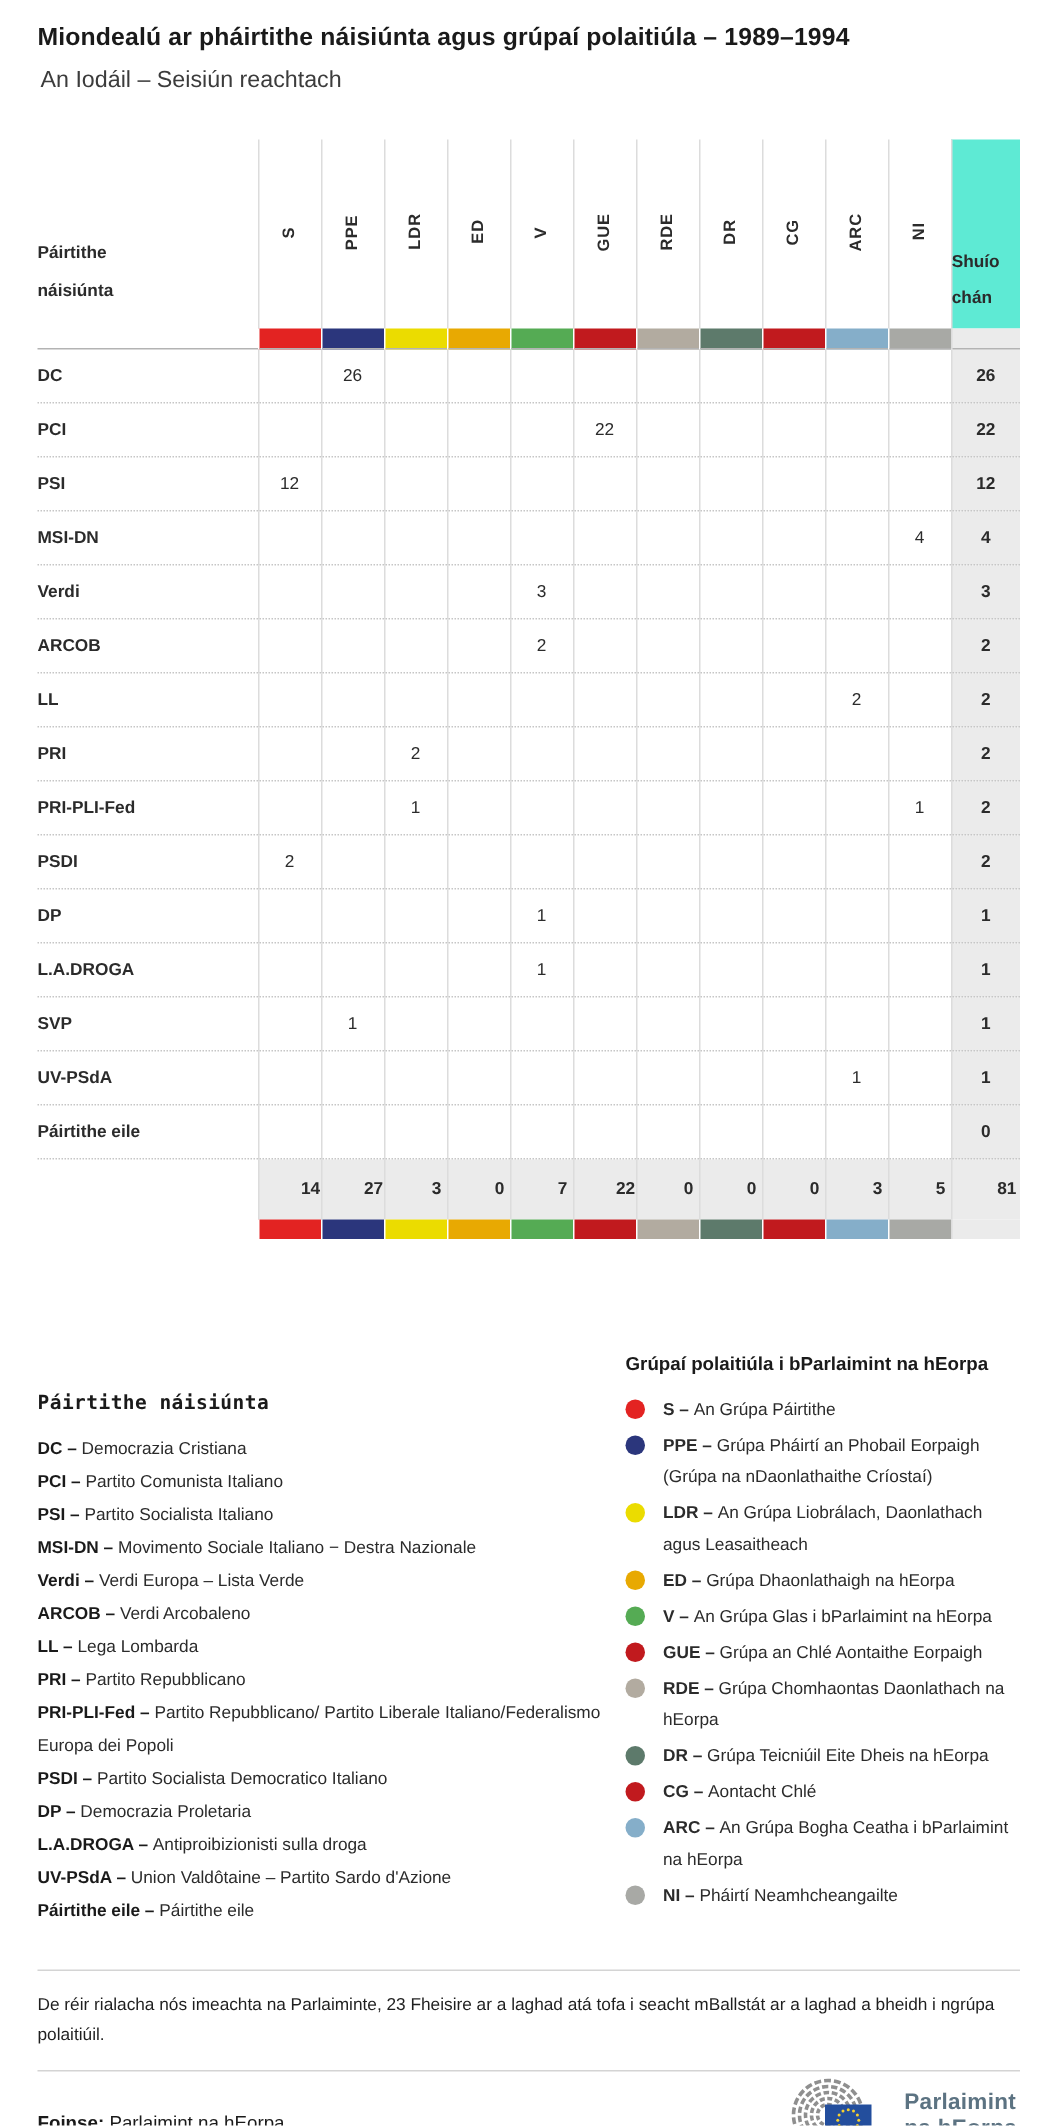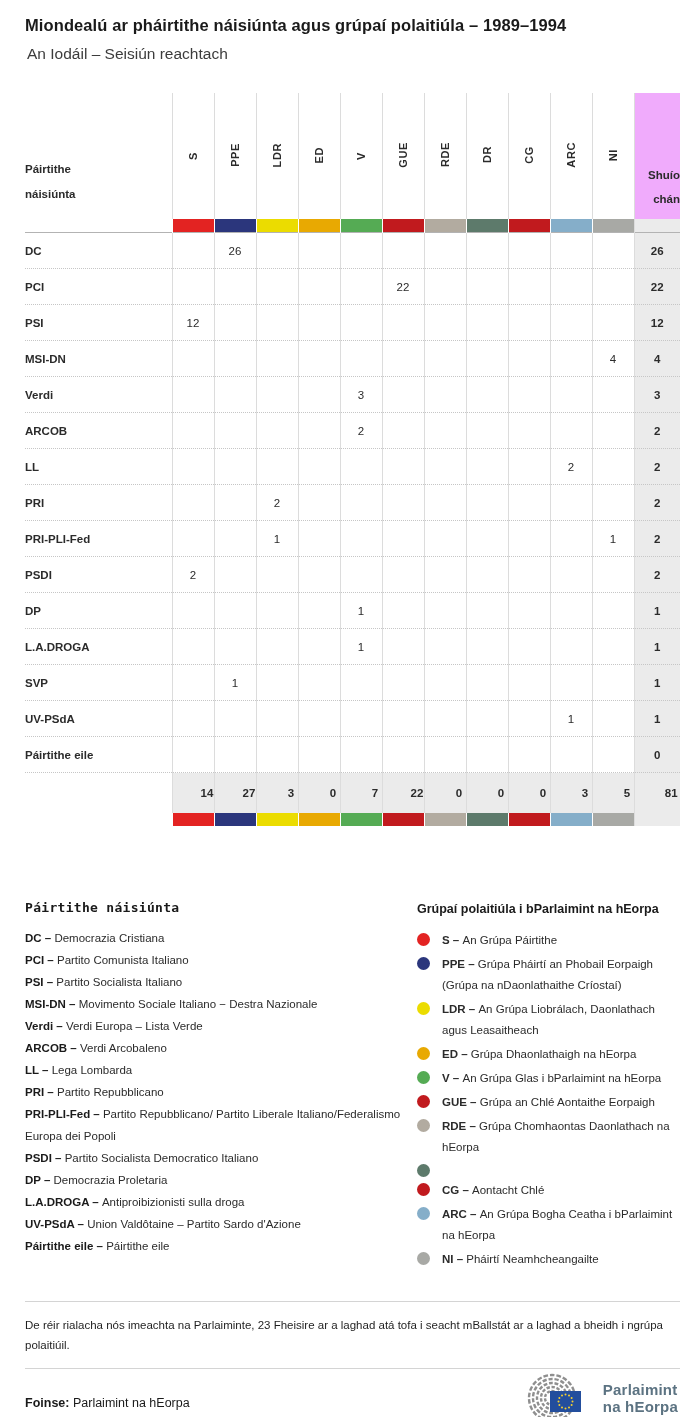--- a/index.html
+++ b/index.html
@@ -19,40 +19,40 @@
   col.c-label{width:147px}
   col.c-group{width:42px}
   col.c-total{width:46px}
   .grid th,.grid td{padding:0;font-size:11.5px;}
 
   th.group-head{height:126px;vertical-align:middle;text-align:center;border-left:1px solid #dcdcdc;}
   .vlabel{writing-mode:vertical-rl;transform:rotate(180deg);font-weight:bold;font-size:11px;
           letter-spacing:.6px;display:inline-block;color:#2b2b2b;}
   th.label-head{vertical-align:bottom;text-align:left;font-weight:bold;font-size:11.5px;
                 line-height:25px;padding-bottom:12px;color:#2b2b2b;}
-  th.total-head{background:#f0abfc;vertical-align:bottom;text-align:right;font-weight:bold;
+  th.total-head{background:#5eead4;vertical-align:bottom;text-align:left;font-weight:bold;
                 font-size:11.5px;line-height:24px;padding-bottom:8px;border-left:1px solid #dcdcdc;color:#2b2b2b;}
 
   tr.bars td{height:13px;}
   tr.bars td.bar{border-left:1px solid #ffffff;}
   tr.bars td.bar:first-of-type{border-left:none;}
   tr.bars td.bar-total{background:#ebebeb;border-left:1px solid #dcdcdc;}
 
   tbody tr.datarow td{height:35px;border-top:1px dotted #c6c6c6;}
   tbody tr.datarow.first td{border-top:1px solid #b3b3b3;}
   td.party{font-weight:bold;text-align:left;color:#2b2b2b;}
   td.val{text-align:center;border-left:1px solid #dcdcdc;color:#2b2b2b;}
   td.seat{background:#ebebeb;font-weight:bold;text-align:center;border-left:1px solid #dcdcdc;color:#2b2b2b;}
   tr.totals td{background:#ebebeb;font-weight:bold;height:40px;border-top:1px dotted #c6c6c6;
                text-align:center;border-left:1px solid #dcdcdc;color:#2b2b2b;padding-left:28px;}
   tr.totals td.totals-label{background:#ffffff;border-left:none;}
 
   
   .legend{display:flex;margin-top:74px;}
-  .legend-left{width:392px;}
+  .legend-left{width:392px;margin-top:28px;}
   .legend-right{width:263px;}
   .legend-left h3{font-family:"DejaVu Sans Mono",monospace;font-size:13px;font-weight:bold;
                   margin:0 0 12px 0;letter-spacing:.3px;}
   .legend-right h3{font-size:12.5px;font-weight:bold;margin:2px 0 14px 0;}
   ul.legend-list{list-style:none;margin:0;padding:0;}
   .legend-left li{font-size:11.5px;line-height:22px;color:#2b2b2b;}
   .legend-left li b{color:#1a1a1a;}
   .legend-right li{display:flex;gap:12px;font-size:11.5px;line-height:21px;margin-bottom:3px;color:#2b2b2b;}
   .dot{width:13px;height:13px;border-radius:50%;flex:0 0 13px;margin-top:3px;}
 
@@ -432,20 +432,21 @@
           <li>
             <span class="dot" style="background:#c11a1e"></span>
             <div><b>GUE – </b><span>Grúpa an Chlé Aontaithe Eorpaigh</span></div>
           </li>
           <li>
             <span class="dot" style="background:#b2aba0"></span>
             <div><b>RDE – </b><span>Grúpa Chomhaontas Daonlathach na hEorpa</span></div>
           </li>
           <li>
             <span class="dot" style="background:#5d7a6b"></span>
+            <div><b>DR – </b><span>Grúpa Teicniúil Eite Dheis na hEorpa</span></div>
           </li>
           <li>
             <span class="dot" style="background:#c11a1e"></span>
             <div><b>CG – </b><span>Aontacht Chlé</span></div>
           </li>
           <li>
             <span class="dot" style="background:#85aec9"></span>
             <div><b>ARC – </b><span>An Grúpa Bogha Ceatha i bParlaimint na hEorpa</span></div>
           </li>
           <li>

